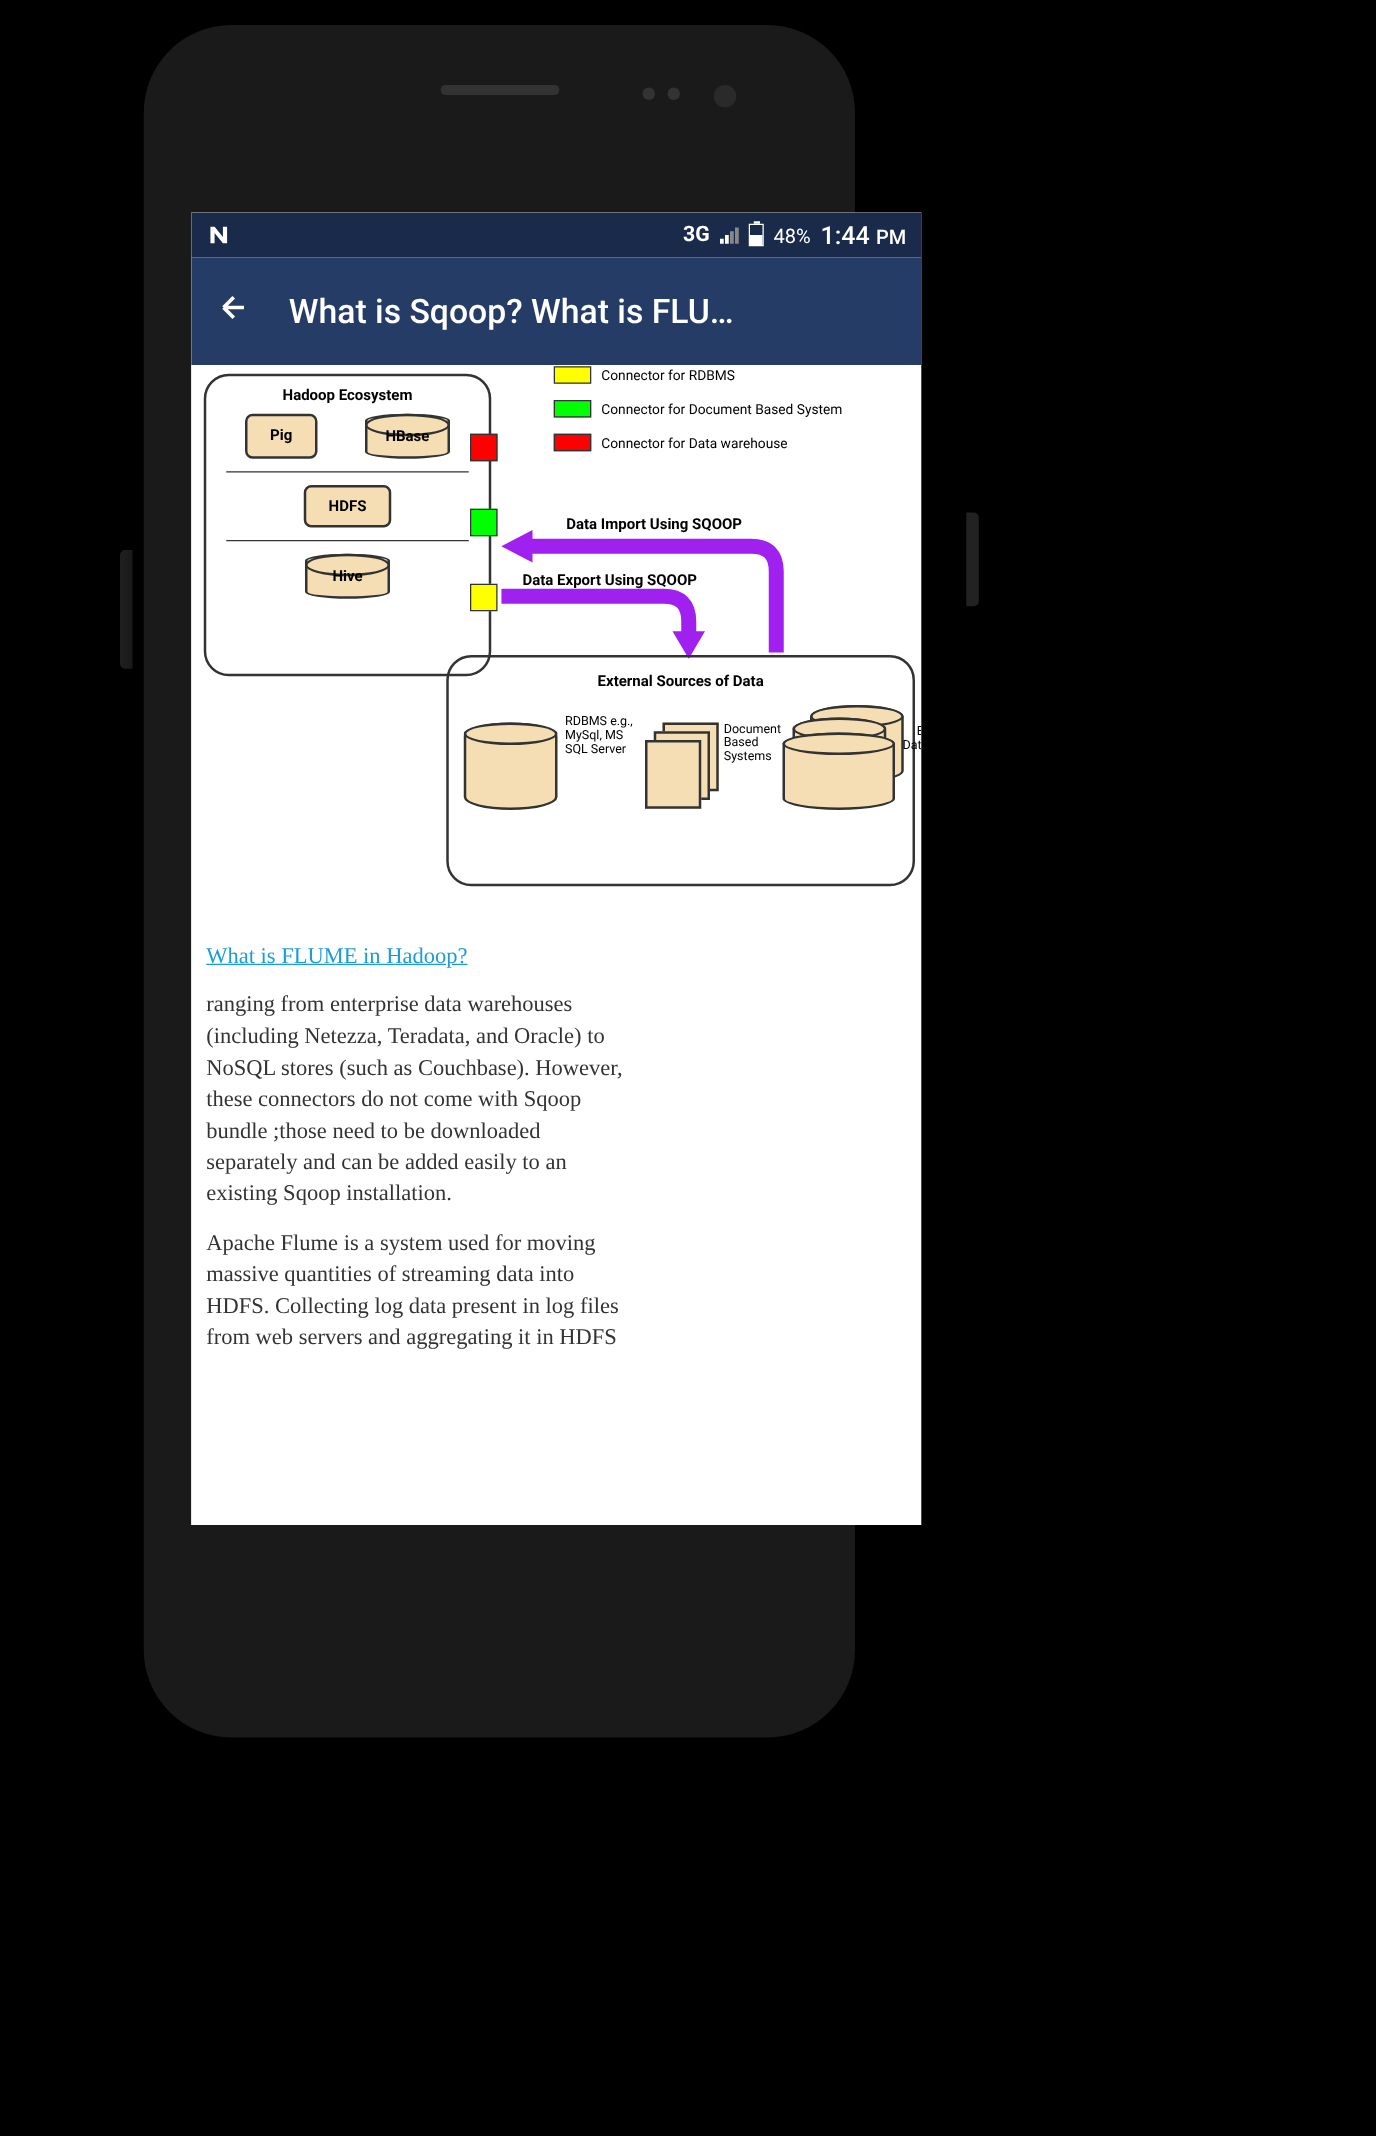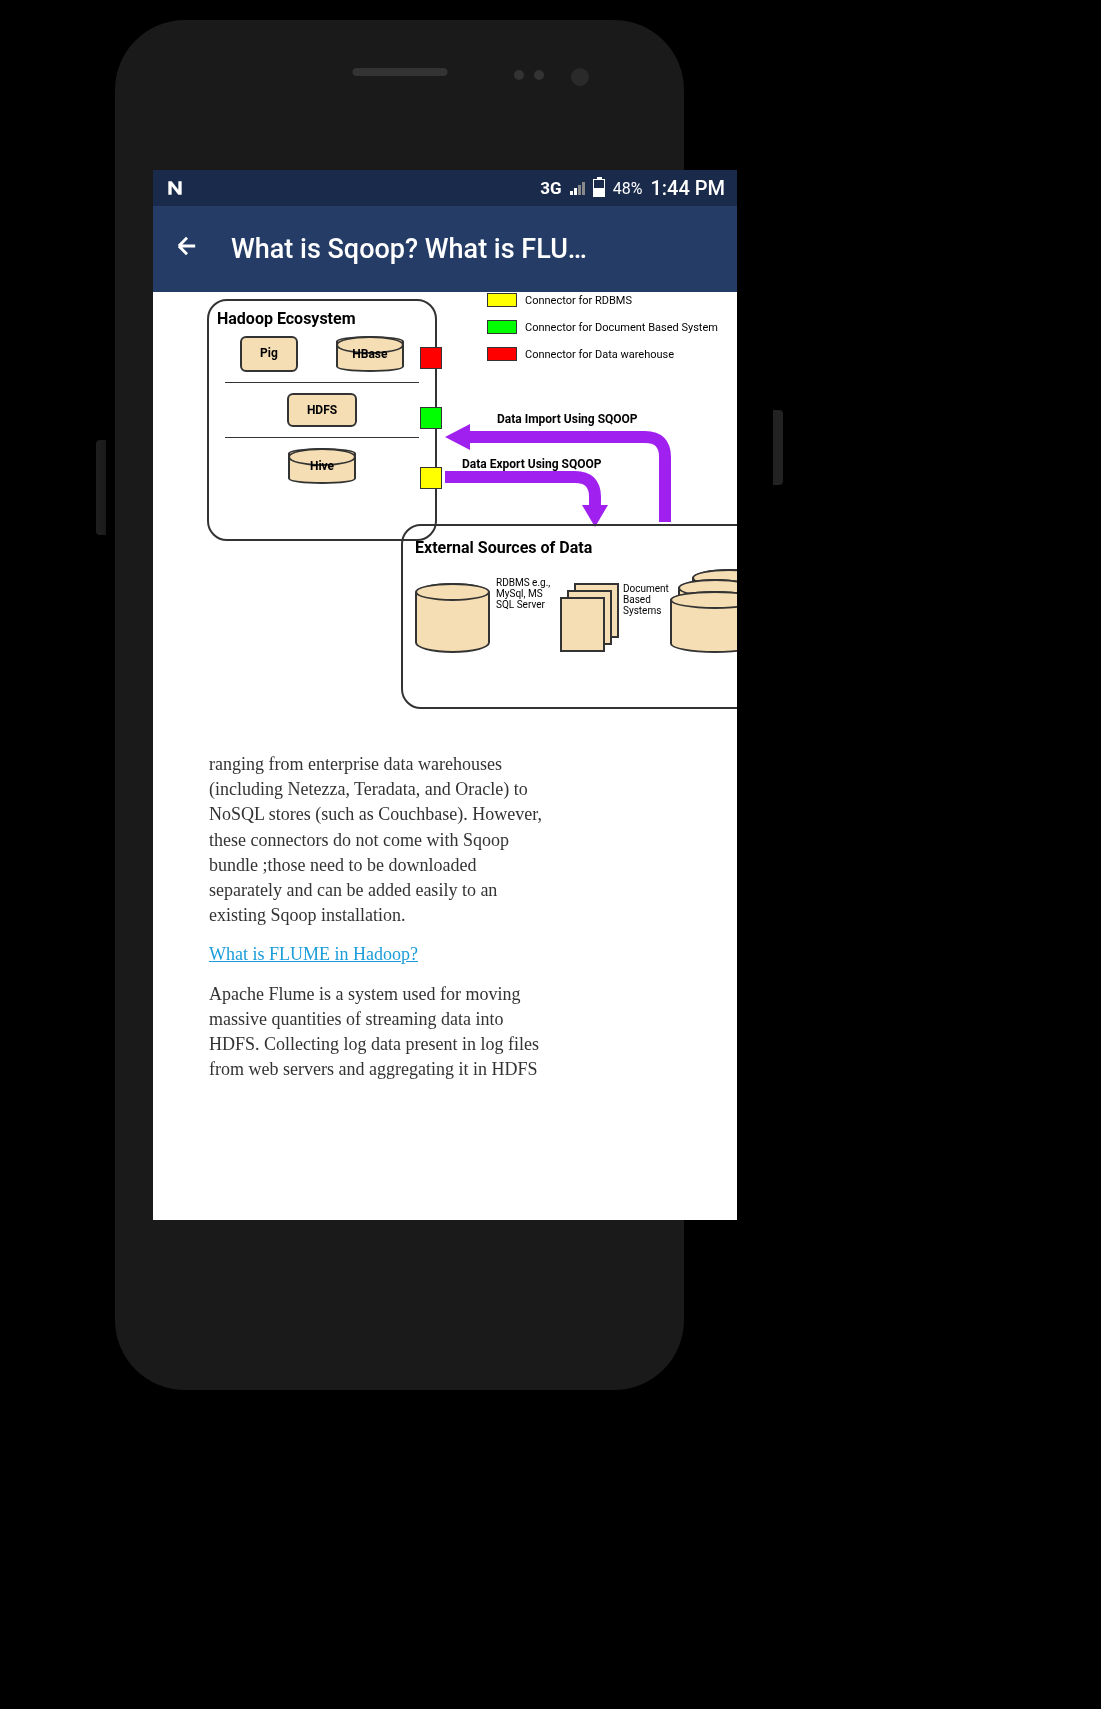--- a/index.html
+++ b/index.html
@@ -158,40 +158,40 @@
   font-size: 27px;
   font-weight: 500;
   white-space: nowrap;
   overflow: hidden;
   text-overflow: ellipsis;
 }
 .content {
   background: #fff;
   height: calc(100% - 122px);
   overflow: hidden;
-  padding-left: 44px;
 }
 .diagram {
   position: relative;
   height: 430px;
   width: 100%;
 }
 .hadoop-box {
   position: absolute;
   left: 10px;
   top: 7px;
   width: 230px;
   height: 242px;
   border: 2px solid #333;
   border-radius: 20px;
   padding: 8px;
 }
 .box-label {
-  font-size: 16px;
+  font-size: 12px;
   font-weight: bold;
+  text-align: center;
 }
 .hadoop-row {
   display: flex;
   justify-content: space-around;
   padding: 8px 4px;
 }
 .hadoop-divider {
   border: none;
   border-top: 1px solid #333;
   margin: 2px 8px;
@@ -317,21 +317,21 @@
       <div class="status-right">
         <span style="font-weight:bold;font-size:17px">3G</span>
         <div class="signal-bars">
             <span></span>
             <span></span>
             <span></span>
             <span></span>
           </div>
         <span class="battery-icon"></span>
         <span>48%</span>
-        <span style="font-size:20px;font-weight:500"><span>1:44</span> <span style="font-size:20px">PM</span></span>
+        <span style="font-size:20px;font-weight:500"><span>1:44</span> <span style="font-size:16px">PM</span></span>
       </div>
     </div>
 
     <div class="app-bar">
       <span class="back-arrow">
         <svg width="28" height="28" viewBox="0 0 24 24" fill="none" stroke="#fff" stroke-width="2.5">
             <path d="M19 12H5M5 12L12 5M5 12L12 19"></path>
           </svg>
       </span>
       <div class="app-title">What is Sqoop? What is FLU…</div>
@@ -410,21 +410,21 @@
               <div class="cylinder" style="height:62px;width:75px;position:absolute;top:2px;left:8px"></div>
               <div class="cylinder" style="height:62px;width:90px;position:relative;margin-top:14px"></div>
               <div style="margin-top:-38px;z-index:1;width:80px;text-align:center;padding:0 6px;line-height:1.1;position:relative">Enterprise Datawarehouse</div>
             </div>
           </div>
         </div>
 
       </div>
 
       <div class="body-text" style="margin-top:30px">
+        <p><a href="#">What is FLUME in Hadoop?</a></p>
         <p>ranging from enterprise data warehouses (including Netezza, Teradata, and Oracle) to NoSQL stores (such as Couchbase). However, these connectors do not come with Sqoop bundle ;those need to be downloaded separately and can be added easily to an existing Sqoop installation.</p>
-        <p><a href="#">What is FLUME in Hadoop?</a></p>
         <p>Apache Flume is a system used for moving massive quantities of streaming data into HDFS. Collecting log data present in log files from web servers and aggregating it in HDFS</p>
       </div>
 
     </div>
 
   </div>
 </div>
 
 </body></html>

